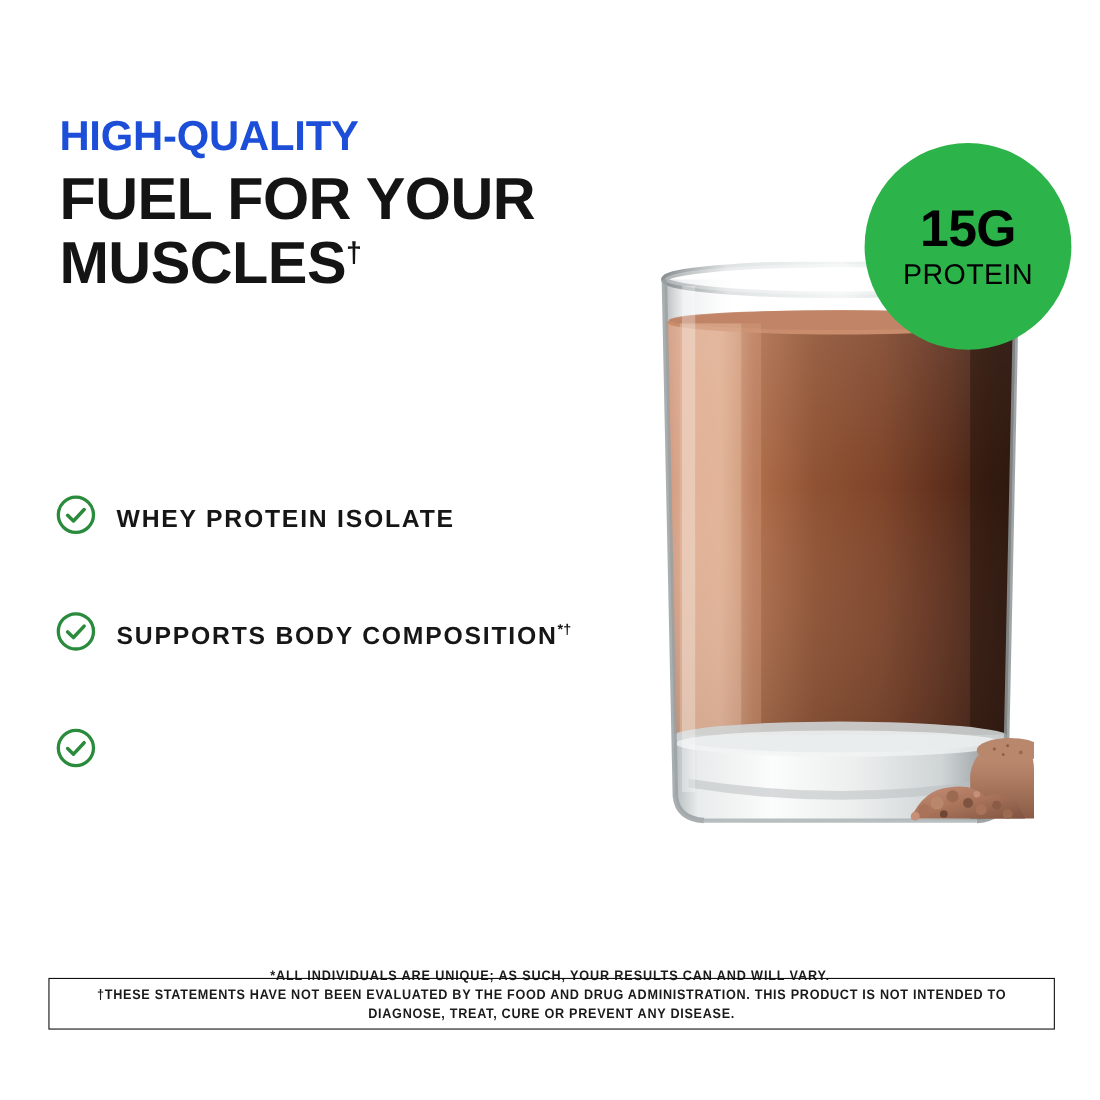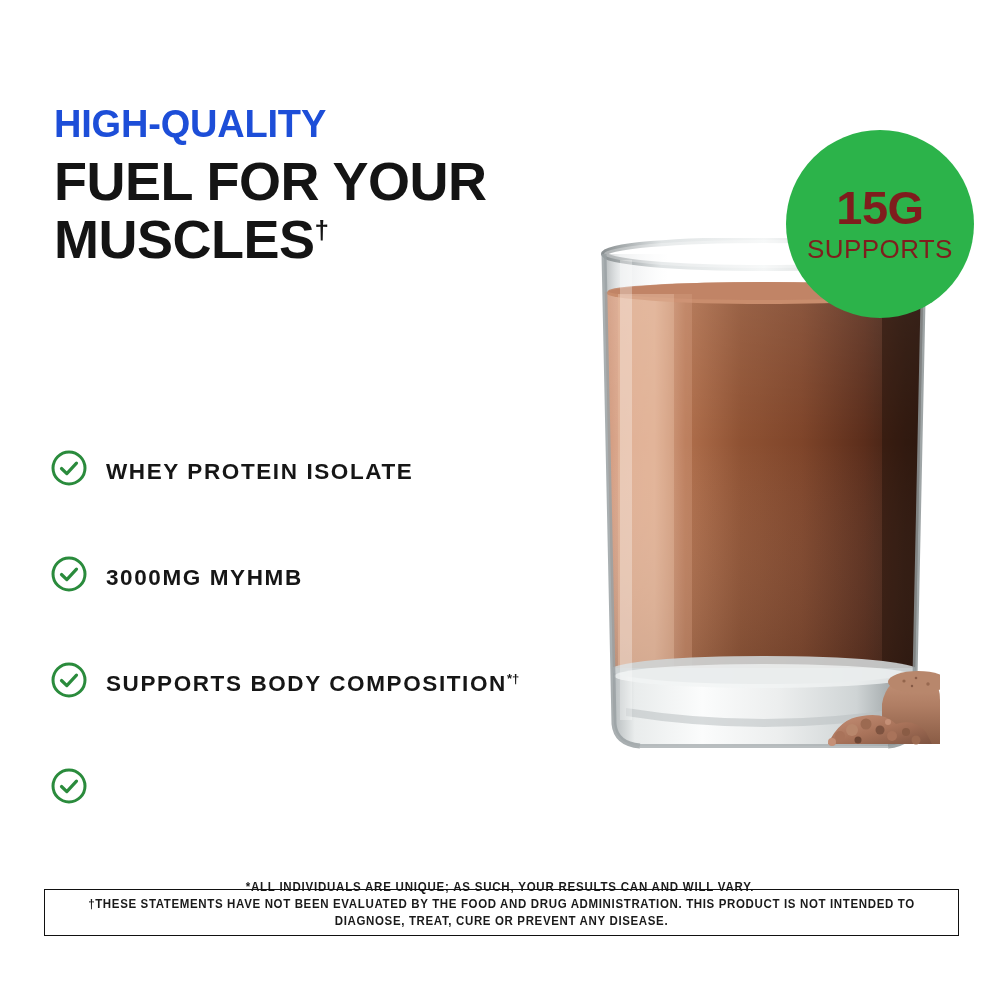--- a/index.html
+++ b/index.html
@@ -101,21 +101,21 @@
     left: 786px;
     top: 130px;
     width: 188px;
     height: 188px;
     border-radius: 50%;
     background: #2CB34A;
     display: flex;
     flex-direction: column;
     align-items: center;
     justify-content: center;
-    color: #7f1d1d;
+    color: #000000;
   }
   .badge-value {
     font-size: 47px;
     font-weight: 700;
     letter-spacing: -0.5px;
     line-height: 46px;
   }
   .badge-label {
     font-size: 26px;
     font-weight: 400;
@@ -176,29 +176,20 @@
     <div class="benefit">
       <span class="check-icon">
         <svg viewBox="0 0 38 38" width="38" height="38" aria-hidden="true">
           <circle cx="19" cy="19" r="16" fill="none" stroke="#2A8B3C" stroke-width="3"></circle>
           <polyline points="11.5,19.5 16.8,24.6 26.5,14.2" fill="none" stroke="#2A8B3C" stroke-width="3.2" stroke-linecap="round" stroke-linejoin="round"></polyline>
         </svg>
       </span>
       <span class="benefit-label"><span>WHEY PROTEIN ISOLATE</span><span class="sup"></span></span>
     </div>
 
-    <div class="benefit">
-      <span class="check-icon">
-        <svg viewBox="0 0 38 38" width="38" height="38" aria-hidden="true">
-          <circle cx="19" cy="19" r="16" fill="none" stroke="#2A8B3C" stroke-width="3"></circle>
-          <polyline points="11.5,19.5 16.8,24.6 26.5,14.2" fill="none" stroke="#2A8B3C" stroke-width="3.2" stroke-linecap="round" stroke-linejoin="round"></polyline>
-        </svg>
-      </span>
-      <span class="benefit-label"><span>3000MG MYHMB</span><span class="sup"></span></span>
-    </div>
 
     <div class="benefit">
       <span class="check-icon">
         <svg viewBox="0 0 38 38" width="38" height="38" aria-hidden="true">
           <circle cx="19" cy="19" r="16" fill="none" stroke="#2A8B3C" stroke-width="3"></circle>
           <polyline points="11.5,19.5 16.8,24.6 26.5,14.2" fill="none" stroke="#2A8B3C" stroke-width="3.2" stroke-linecap="round" stroke-linejoin="round"></polyline>
         </svg>
       </span>
       <span class="benefit-label"><span>SUPPORTS BODY COMPOSITION</span><span class="sup">*†</span></span>
     </div>
@@ -330,21 +321,21 @@
         <circle cx="236" cy="504" r="4" fill="#C59077"></circle>
         <circle cx="320" cy="502" r="4.5" fill="#9C6A51"></circle>
         <circle cx="262" cy="502" r="3.5" fill="#6E4634"></circle>
         <circle cx="292" cy="484" r="3" fill="#C59077"></circle>
       </g>
     </svg>
   </div>
 
   <div class="badge">
     <div class="badge-value">15G</div>
-    <div class="badge-label">SUPPORTS</div>
+    <div class="badge-label">PROTEIN</div>
   </div>
 
   <div class="disclaimer-star">*ALL INDIVIDUALS ARE UNIQUE; AS SUCH, YOUR RESULTS CAN AND WILL VARY.</div>
 
   <div class="fda-box">
     <div class="fda-text">†THESE STATEMENTS HAVE NOT BEEN EVALUATED BY THE FOOD AND DRUG ADMINISTRATION. THIS PRODUCT IS NOT INTENDED TO DIAGNOSE, TREAT, CURE OR PREVENT ANY DISEASE.</div>
   </div>
 
 </div>
 

